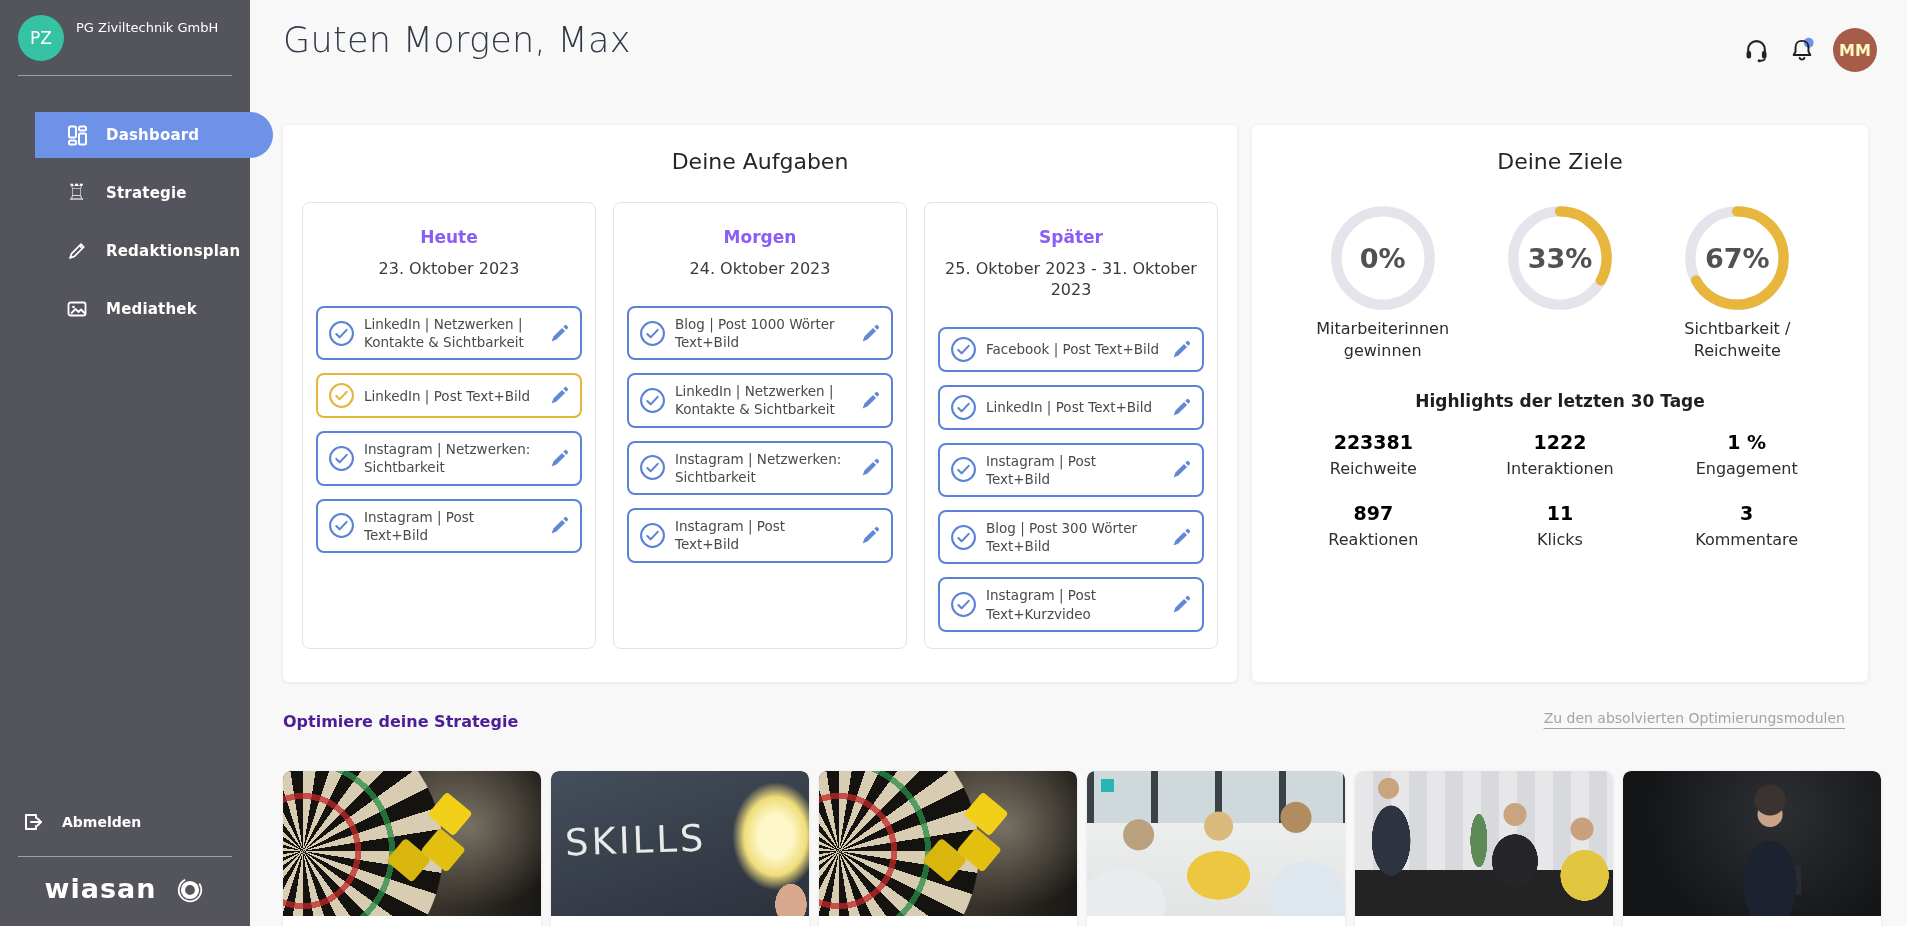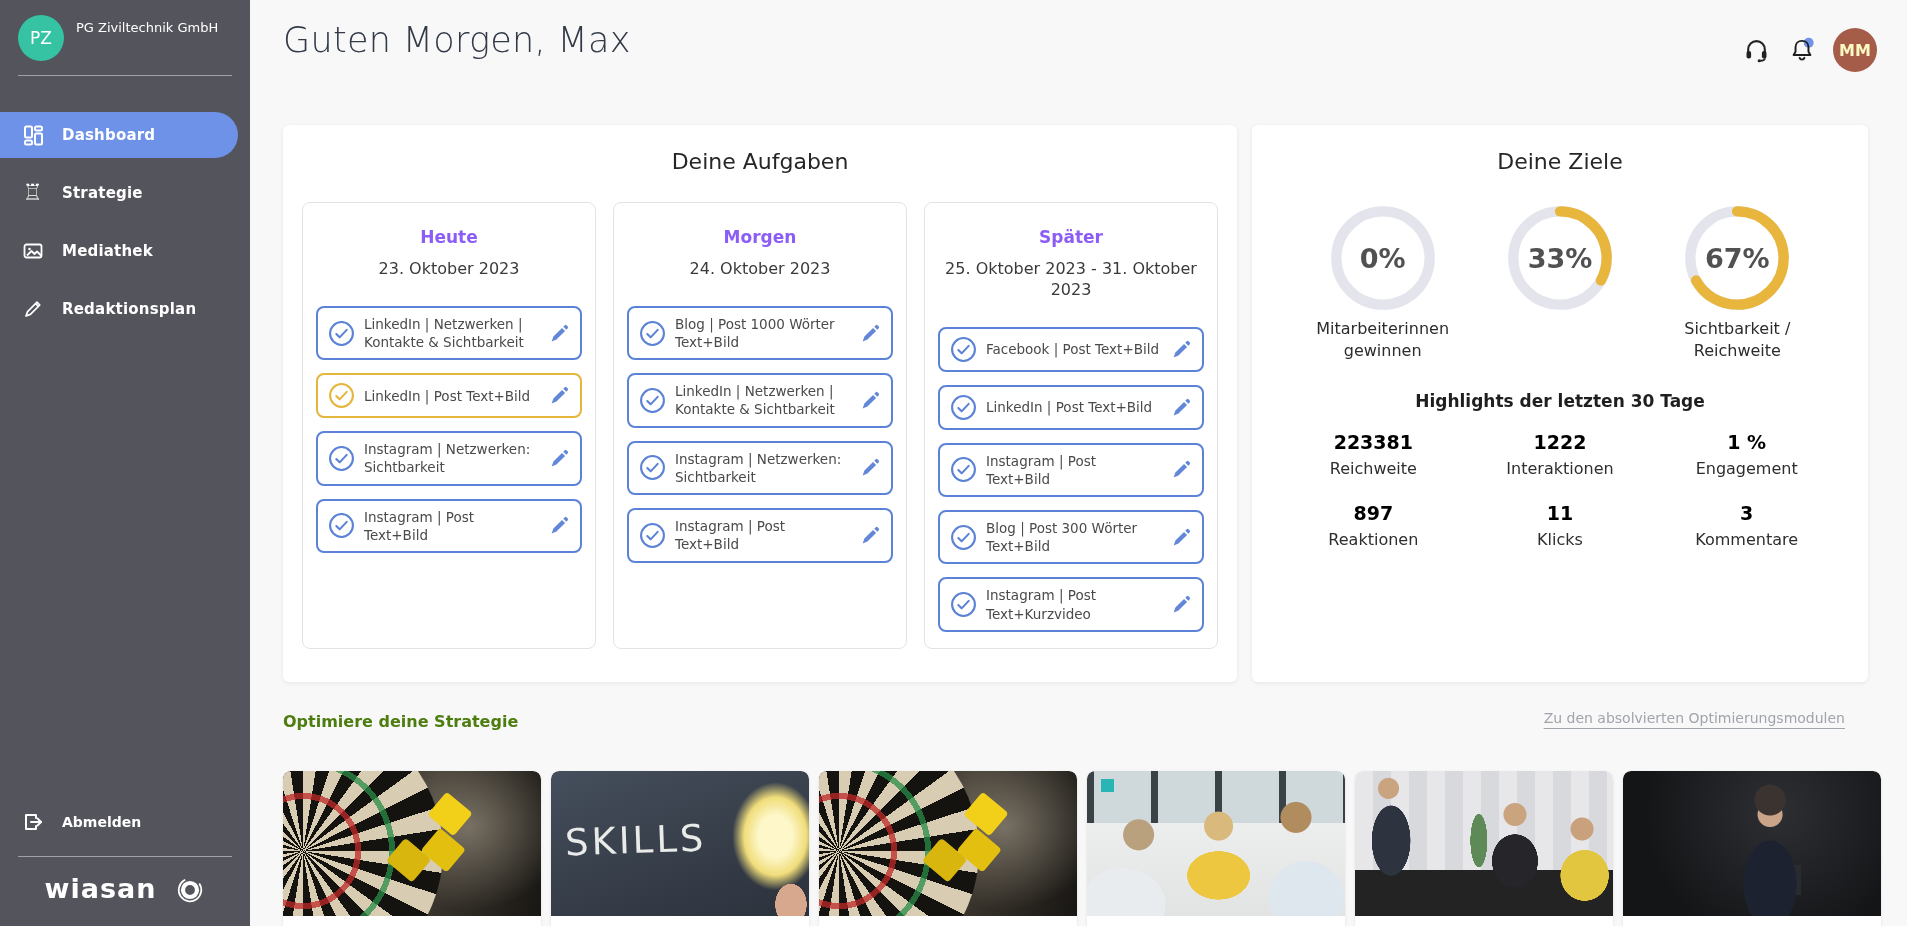--- a/index.html
+++ b/index.html
@@ -7,22 +7,22 @@
   body { font-family:"DejaVu Sans","Liberation Sans",sans-serif; background:#f8f8f8; color:#2b2b2b; position:relative; }
 
   
   .sidebar { position:absolute; left:0; top:0; width:250px; height:926px; background:#54545c; color:#fff; }
   .org-row { display:flex; align-items:flex-start; gap:12px; padding:15px 18px 0 18px; }
   .org-avatar { width:46px; height:46px; border-radius:50%; background:#35c3a3; color:#fff;
     display:flex; align-items:center; justify-content:center; font-size:17px; font-weight:500; flex:0 0 46px; }
   .org-name { font-size:13px; font-weight:500; line-height:1.35; padding-top:4px; }
   .side-divider { border:none; border-top:1px solid rgba(255,255,255,.45); margin:14px 18px 0 18px; }
   .nav { margin-top:36px; }
-  .nav-item { display:flex; align-items:center; gap:17px; height:46px; padding-left:21px; margin-bottom:12px;
-    cursor:pointer; font-size:15px; font-weight:600; letter-spacing:.2px; }
+  .nav-item { display:flex; align-items:center; gap:17px; height:46px; padding-left:30px; margin-bottom:12px;
+    cursor:pointer; font-size:15px; font-weight:600; letter-spacing:.2px;margin-left:35px; }
   .nav-item.active { background:#6e92e7; width:238px; border-radius:0 23px 23px 0; }
   .nav-icon { width:24px; height:24px; display:flex; align-items:center; justify-content:center; }
   .rook-glyph { font-size:22px; line-height:1; }
   .sidebar-bottom { position:absolute; bottom:0; left:0; right:0; }
   .logout-row { display:flex; align-items:center; gap:17px; padding-left:21px; height:40px;
     font-size:14px; font-weight:600; cursor:pointer; }
   .brand { display:flex; align-items:center; justify-content:center; gap:19px;
     padding:16px 0 22px 0; font-size:27px; font-weight:600; letter-spacing:1px; }
 
   
@@ -60,21 +60,21 @@
   .goal-label { margin-top:4px; text-align:center; font-size:16px; color:#2c2c2c; line-height:1.35; }
   .goal:nth-child(1) .goal-label { max-width:165px; }
   .goal:nth-child(3) .goal-label { max-width:140px; }
   .hl-title { text-align:center; font-size:17px; font-weight:700; color:#1f1f1f; margin-top:30px; }
   .stats-grid { display:grid; grid-template-columns:1fr 1fr 1fr; row-gap:24px; margin-top:20px; padding:0 28px; }
   .stat { text-align:center; }
   .stat-value { font-size:19px; font-weight:700; color:#000000; }
   .stat-label { font-size:16px; color:#2e2e2e; margin-top:6px; }
 
   
-  .section-title { position:absolute; left:33px; top:712px; font-size:16px; font-weight:700; color:#4d7c0f; }
+  .section-title { position:absolute; left:33px; top:712px; font-size:16px; font-weight:700; color:#4c1d95; }
   .section-link { position:absolute; right:62px; top:710px; font-size:14px; color:#a0a4ab;
     text-decoration:underline; text-underline-offset:5px; cursor:pointer; }
   .thumbs { position:absolute; left:33px; top:771px; display:flex; gap:10px; }
   .thumb { width:258px; height:190px; background:#fff; border-radius:8px; box-shadow:0 1px 3px rgba(0,0,0,.1); overflow:hidden; cursor:pointer; }
   .thumb-img { position:relative; width:100%; height:145px; border-radius:8px 8px 0 0; overflow:hidden; }
 
   .art-dart { width:100%; height:100%;
     background:
       radial-gradient(140px 120px at 72% 38%, rgba(190,180,160,.5), rgba(0,0,0,0) 70%),
       linear-gradient(100deg,#23201c,#3d372f 55%,#191714); }
@@ -142,36 +142,36 @@
         </svg>
       </span>
       <span>Dashboard</span>
     </div>
     <div class="nav-item">
       <span class="nav-icon rook-glyph">♖</span>
       <span>Strategie</span>
     </div>
     <div class="nav-item">
       <span class="nav-icon">
+        <svg width="22" height="22" viewBox="0 0 22 22" fill="none" stroke="#fff" stroke-width="1.7" stroke-linejoin="round">
+          <path d="M4 18l1.6-4.4L15 4.2l2.8 2.8L8.4 16.4 4 18z"></path>
+          <path d="M13.6 5.6l2.8 2.8"></path>
+        </svg>
+      </span>
+      <span>Redaktionsplan</span>
+    </div>
+    <div class="nav-item">
+      <span class="nav-icon">
         <svg width="22" height="22" viewBox="0 0 22 22" fill="none" stroke="#fff" stroke-width="1.8">
           <rect x="2.5" y="4.5" width="17" height="13" rx="2"></rect>
           <circle cx="7.5" cy="9" r="1.3" fill="#fff" stroke="none"></circle>
           <path d="M5 15.5l4.5-4.5 3 3 2.5-2.5 4 4" stroke-linejoin="round"></path>
         </svg>
       </span>
       <span>Mediathek</span>
-    </div>
-    <div class="nav-item">
-      <span class="nav-icon">
-        <svg width="22" height="22" viewBox="0 0 22 22" fill="none" stroke="#fff" stroke-width="1.7" stroke-linejoin="round">
-          <path d="M4 18l1.6-4.4L15 4.2l2.8 2.8L8.4 16.4 4 18z"></path>
-          <path d="M13.6 5.6l2.8 2.8"></path>
-        </svg>
-      </span>
-      <span>Redaktionsplan</span>
     </div>
   </nav>
 
   <div class="sidebar-bottom">
     <div class="logout-row">
       <span class="nav-icon">
         <svg width="22" height="22" viewBox="0 0 22 22" fill="none" stroke="#fff" stroke-width="2" stroke-linecap="round" stroke-linejoin="round">
           <path d="M14 7V4H4v14h10v-3"></path>
           <path d="M9 11h10"></path>
           <path d="M15.5 7.5L19 11l-3.5 3.5"></path>

